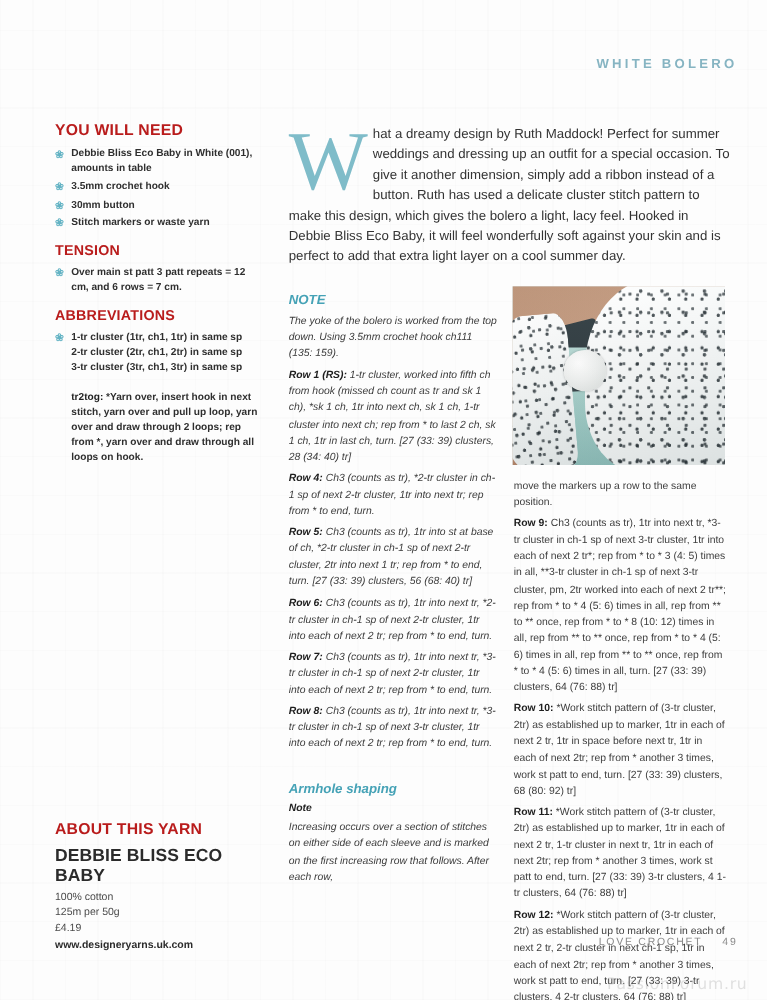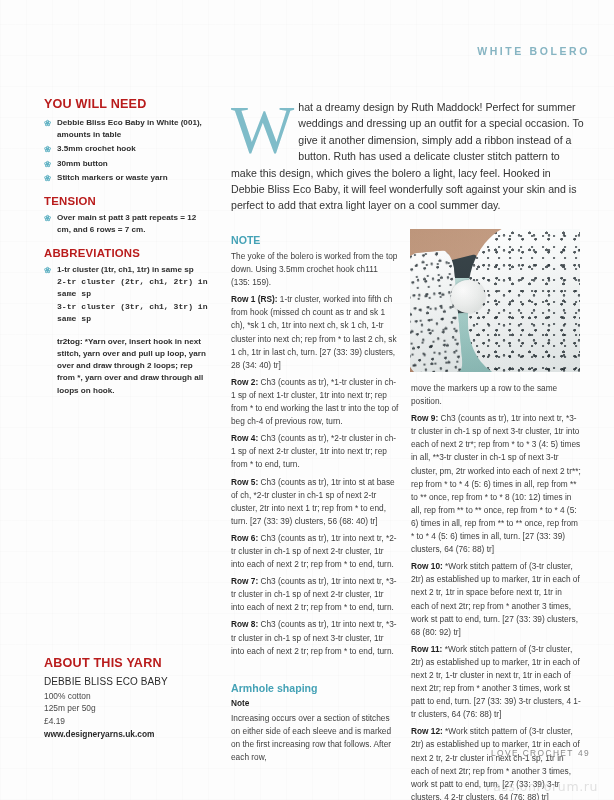--- a/index.html
+++ b/index.html
@@ -86,43 +86,42 @@
     line-height: 8px;
   }
   .abbr-list {
     font-size: 8.1px;
     line-height: 12.1px;
     font-weight: bold;
     color: #2f2f2f;
   }
   .abbr-list .ind {
     padding-left: 13px;
-    font-family: Liberation Mono, monospace;
   }
   .abbr-note {
     margin-top: 11px;
     padding-left: 13px;
     font-size: 8.1px;
     line-height: 12.2px;
     font-weight: bold;
     color: #2f2f2f;
   }
   .abbr-note b { color: #1f1f1f; }
 
   
   .about-yarn {
     position: absolute;
     left: 44px;
     top: 656px;
     width: 168px;
   }
   .about-yarn .h-teal { font-size: 12.6px; margin-bottom: 6px; }
   .yarn-name {
-    font-size: 10px;
-    font-weight: normal;
+    font-size: 14px;
+    font-weight: bold;
     color: #2b2b2b;
     margin-bottom: 3px;
     letter-spacing: 0.1px;
   }
   .yarn-line {
     font-size: 8.4px;
     line-height: 12.4px;
     color: #4a4a4a;
   }
   .yarn-url {
@@ -153,20 +152,21 @@
     margin-top: 2px;
     font-weight: normal;
   }
 
   
   .col-mid {
     position: absolute;
     left: 231px;
     top: 234px;
     width: 168px;
+    font-style: italic;
   }
   .col-right {
     position: absolute;
     left: 411px;
     top: 378px;
     width: 170px;
   }
   .sec-head {
     color: #45a2b6;
     font-weight: bold;
@@ -277,21 +277,21 @@
   
   .footer {
     position: absolute;
     right: 24px;
     bottom: 42px;
     font-size: 8.4px;
     letter-spacing: 1.4px;
     color: #8a8a8a;
   }
   .footer .pageno {
-    margin-left: 4px;
+    margin-left: 16px;
     color: #8a8a8a;
   }
   .watermark {
     position: absolute;
     right: 16px;
     bottom: 6px;
     font-size: 12.5px;
     letter-spacing: 0.6px;
     color: rgba(160,160,160,0.30);
     font-family: "DejaVu Sans", sans-serif;
@@ -373,21 +373,20 @@
       <div class="bolero-left"></div>
       <div class="photo-button"></div>
       <div class="photo-shade"></div>
     </div>
 
     <div class="col-mid">
       <h3 class="sec-head">NOTE</h3>
       <p class="body">The yoke of the bolero is worked from the top down. Using 3.5mm crochet hook ch111 (135: 159).</p>
 
       <p class="body"><b>Row 1 (RS):</b><span> 1-tr cluster, worked into fifth ch from hook (missed ch count as tr and sk 1 ch), *sk 1 ch, 1tr into next ch, sk 1 ch, 1-tr cluster into next ch; rep from * to last 2 ch, sk 1 ch, 1tr in last ch, turn. [27 (33: 39) clusters, 28 (34: 40) tr]</span></p>
-      <p class="body"><b>Row 2:</b><span> Ch3 (counts as tr), *1-tr cluster in ch-1 sp of next 1-tr cluster, 1tr into next tr; rep from * to end working the last tr into the top of beg ch-4 of previous row, turn.</span></p>
       <p class="body"><b>Row 4:</b><span> Ch3 (counts as tr), *2-tr cluster in ch-1 sp of next 2-tr cluster, 1tr into next tr; rep from * to end, turn.</span></p>
       <p class="body"><b>Row 5:</b><span> Ch3 (counts as tr), 1tr into st at base of ch, *2-tr cluster in ch-1 sp of next 2-tr cluster, 2tr into next 1 tr; rep from * to end, turn. [27 (33: 39) clusters, 56 (68: 40) tr]</span></p>
       <p class="body"><b>Row 6:</b><span> Ch3 (counts as tr), 1tr into next tr, *2-tr cluster in ch-1 sp of next 2-tr cluster, 1tr into each of next 2 tr; rep from * to end, turn.</span></p>
       <p class="body"><b>Row 7:</b><span> Ch3 (counts as tr), 1tr into next tr, *3-tr cluster in ch-1 sp of next 2-tr cluster, 1tr into each of next 2 tr; rep from * to end, turn.</span></p>
       <p class="body"><b>Row 8:</b><span> Ch3 (counts as tr), 1tr into next tr, *3-tr cluster in ch-1 sp of next 3-tr cluster, 1tr into each of next 2 tr; rep from * to end, turn.</span></p>
 
       <h3 class="sec-head spaced">Armhole shaping</h3>
       <div class="bold-note">Note</div>
       <p class="body">Increasing occurs over a section of stitches on either side of each sleeve and is marked on the first increasing row that follows. After each row,</p>
     </div>

